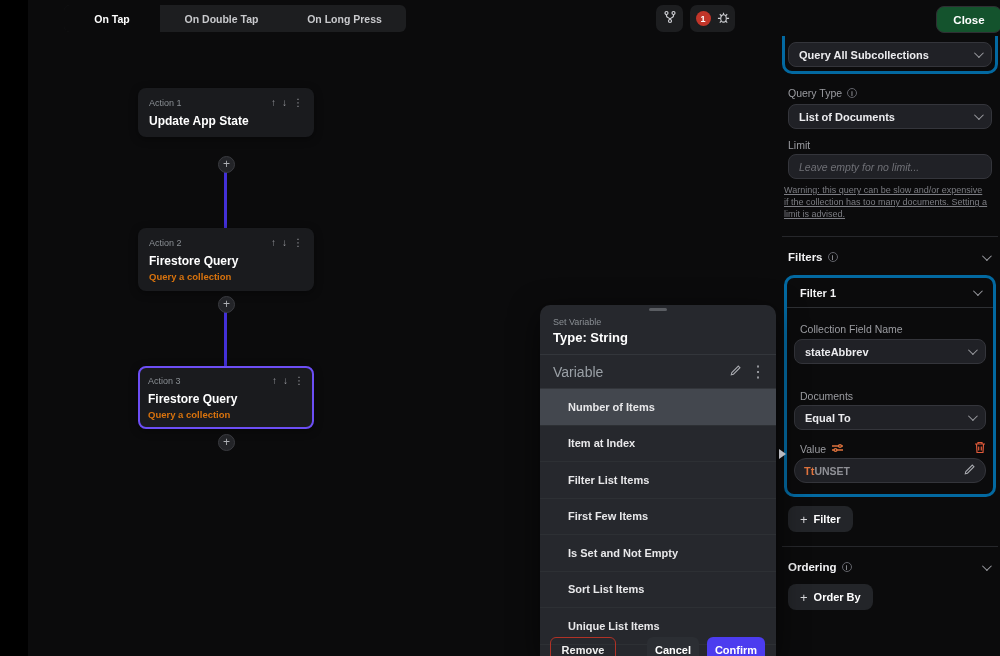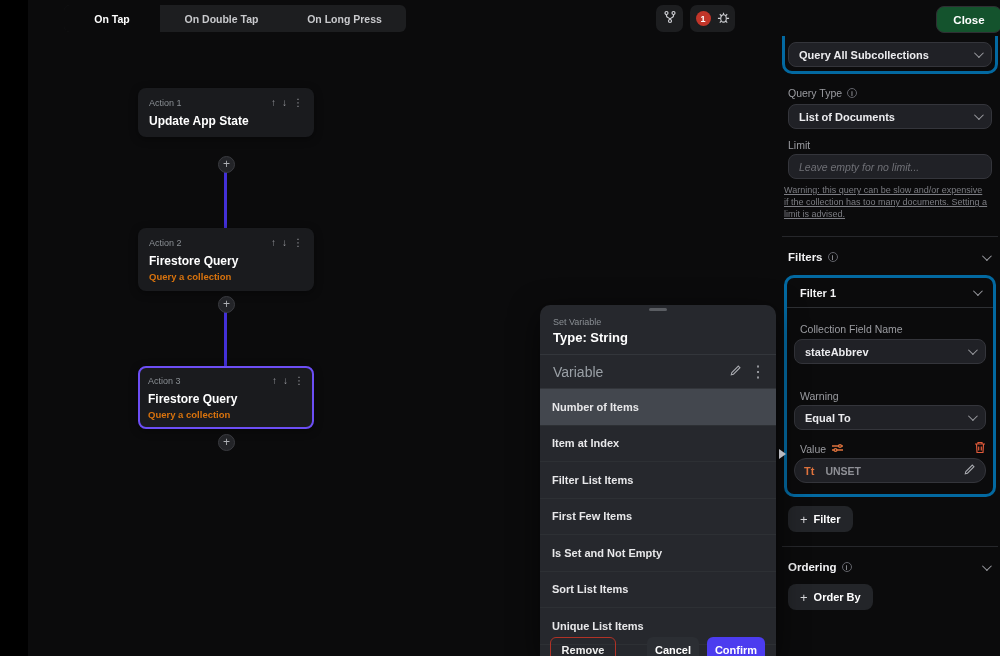--- a/index.html
+++ b/index.html
@@ -33,21 +33,21 @@
   .plus { position:absolute; left:190px; width:17px; height:17px; border-radius:50%; background:#232428; border:1px solid #3a3b40; color:#aeb0b5; font-size:12px; line-height:14px; text-align:center; z-index:3; }
   
   .popup { position:absolute; left:512px; top:305px; width:236px; height:351px; background:#26282d; border-radius:10px 10px 0 0; box-shadow:0 8px 30px rgba(0,0,0,.6); z-index:20; }
   .popup-handle { position:absolute; left:109px; top:3px; width:18px; height:3px; border-radius:2px; background:#5a5d62; }
   .popup-head { padding:12px 13px 9px 13px; border-bottom:1px solid #33363b; }
   .popup-kicker { font-size:9px; color:#8a8f94; }
   .popup-title { font-size:13px; font-weight:bold; color:#fff; margin-top:3px; }
   .var-row { display:flex; align-items:center; padding:7px 10px 7px 13px; border-bottom:1px solid #33363b; }
   .var-label { font-size:14px; color:#9aa0a6; }
   .var-icons { margin-left:auto; display:flex; align-items:center; gap:8px; color:#a9abb0; }
-  .opt { height:36.5px; display:flex; align-items:center; padding-left:12px; font-size:11px; font-weight:bold; color:#e8e8ea; border-bottom:1px solid #2d3034; }
+  .opt { height:36.5px; display:flex; align-items:center; padding-left:28px; font-size:11px; font-weight:bold; color:#e8e8ea; border-bottom:1px solid #2d3034; }
   .opt.selected { background:#43474e; }
   .popup-foot { position:absolute; left:0; top:332px; width:236px; display:flex; align-items:center; }
   .btn { height:26px; border-radius:6px; font-size:11px; font-weight:bold; display:flex; align-items:center; justify-content:center; }
   .btn-remove { margin-left:10px; width:66px; border:1.5px solid #b03226; color:#f0f0f0; background:transparent; }
   .btn-cancel { margin-left:31px; width:52px; background:#2b2e33; color:#fff; }
   .btn-confirm { margin-left:8px; width:58px; background:#4c3cef; color:#fff; }
   
   .panel { position:absolute; left:748px; top:0; width:242px; height:656px; }
   .groupbox { position:absolute; border:3px solid #0369a1; border-radius:10px; }
   .plabel { position:absolute; font-size:10.5px; color:#9b9ca1; display:flex; align-items:center; gap:5px; }
@@ -56,21 +56,21 @@
   .chev { width:7px; height:7px; border-right:1.6px solid #9a9ba0; border-bottom:1.6px solid #9a9ba0; transform:rotate(45deg) translateY(-2px); }
   .info { width:10px; height:10px; border-radius:50%; border:1px solid #62636a; color:#8a8b90; font-size:7px; display:inline-flex; align-items:center; justify-content:center; font-weight:bold; }
   .limit-input { position:absolute; height:25px; background:#202126; border:1px solid #34353b; border-radius:8px; padding:0 10px; font-size:10.5px; font-style:italic; color:#ececef; font-family:"Liberation Sans",sans-serif; outline:none; }
   .limit-input::placeholder { color:#6f7076; font-style:italic; }
   .warning { position:absolute; font-size:9px; color:#7c7d83; line-height:1.35; }
   .pdivider { position:absolute; height:1px; background:#26272b; }
   .section-head { position:absolute; display:flex; align-items:center; gap:5px; font-size:11.5px; font-weight:bold; color:#f2f2f4; }
   .section-chev { position:absolute; }
   .btn-dark { position:absolute; height:26px; background:#232529; border-radius:8px; color:#fff; font-size:11px; font-weight:bold; display:flex; align-items:center; justify-content:center; gap:6px; padding:0 12px; }
   .btn-dark .plus-glyph { font-size:13px; font-weight:normal; color:#d7d8db; }
-  .unset-field { position:absolute; height:25px; background:#202126; border:1px solid #34353b; border-radius:12px; display:flex; align-items:center; gap:11px; padding:0 9px; }
+  .unset-field { position:absolute; height:25px; background:#202126; border:1px solid #34353b; border-radius:12px; display:flex; align-items:center; gap:0; padding:0 9px; }
   .tt { color:#e0733d; font-size:11px; font-weight:bold; }
   .unset-text { color:#8f9096; font-size:10.5px; font-weight:bold; }
   .panel-arrow { position:absolute; left:751px; top:449px; width:0; height:0; border-left:7px solid #b9bac0; border-top:5px solid transparent; border-bottom:5px solid transparent; z-index:25; }
   .scroll-thumb { position:absolute; left:991px; top:132px; width:7px; height:36px; background:#e6e6e8; border-radius:4px; z-index:40; }
 </style>
 </head>
 <body>
 
 <div id="app">
 
@@ -190,21 +190,21 @@
 
     <div class="plabel" style="left:24px; top:323px;">
       <span>Collection Field Name</span>
     </div>
     <div class="dropdown" style="left:18px; top:339px; width:192px;">
       <span>stateAbbrev</span>
       <span class="chev"></span>
     </div>
 
     <div class="plabel" style="left:24px; top:390px;">
-      <span>Warning</span>
+      <span>Documents</span>
     </div>
     <div class="dropdown" style="left:18px; top:405px; width:192px;">
       <span>Equal To</span>
       <span class="chev"></span>
     </div>
 
     <div class="plabel" style="left:24px; top:441px; width:186px;">
       <span>Value</span>
       <span>
         <svg width="13" height="10" viewBox="0 0 13 10" fill="none" stroke="#e0733d" stroke-width="1.4">

